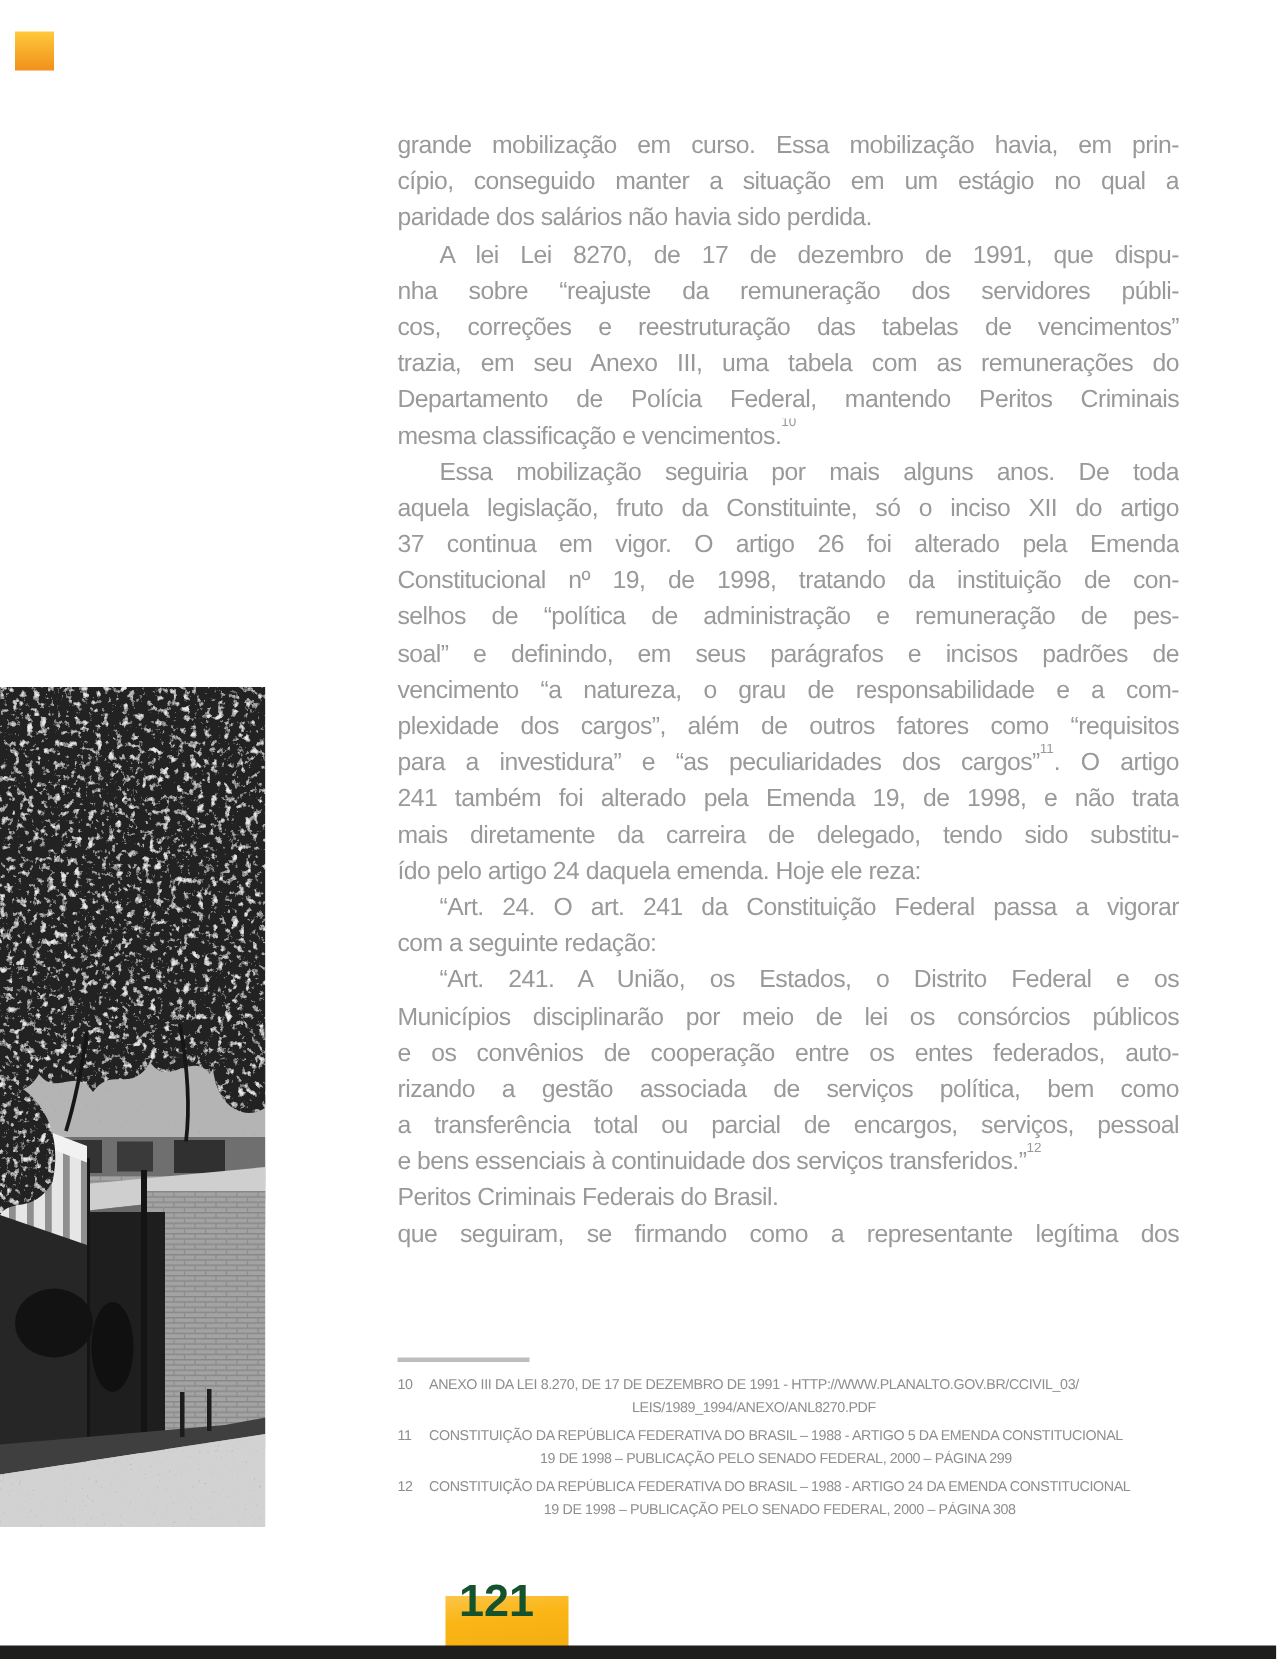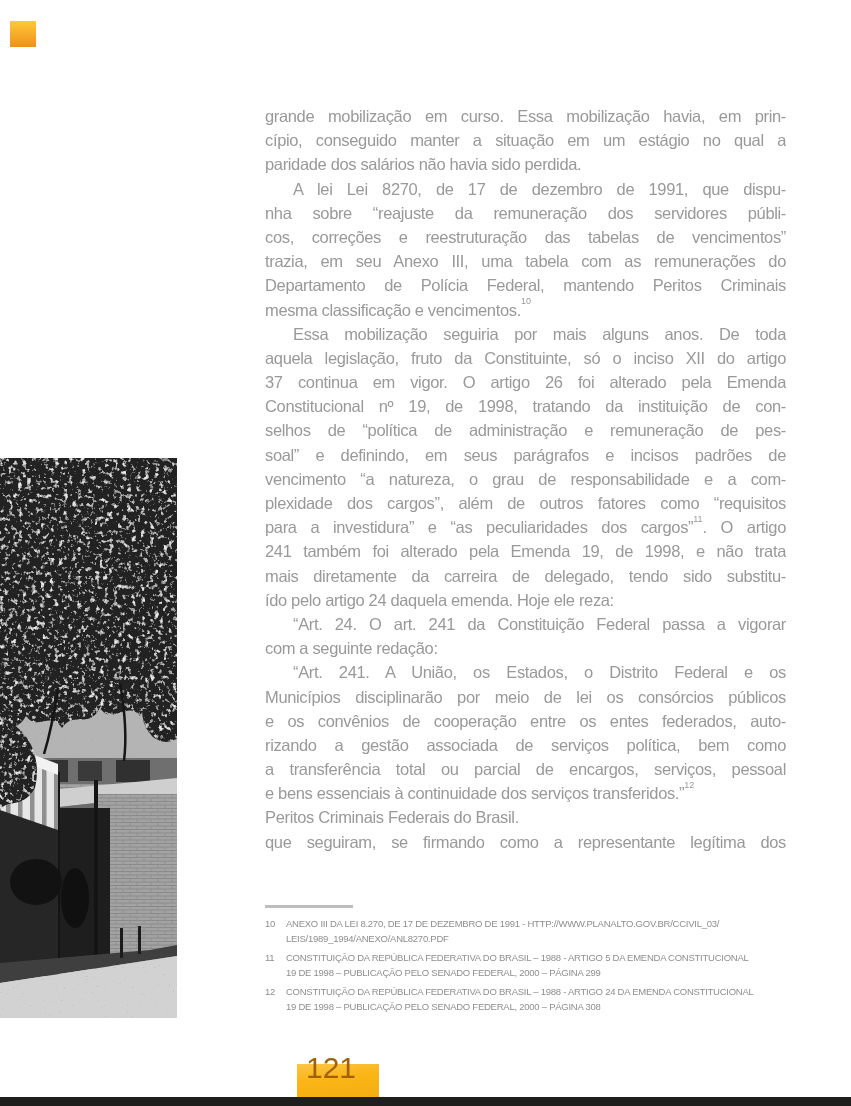--- a/index.html
+++ b/index.html
@@ -6,36 +6,36 @@
   .page{
     position:relative;width:851px;height:1106px;background:#ffffff;
     font-family:"Liberation Sans",sans-serif;overflow:hidden;
   }
   
   .corner-square{position:absolute;left:10px;top:21px;width:26px;height:26px;}
   
   .photo{position:absolute;left:0;top:458px;width:177px;height:560px;overflow:hidden;}
   .photo svg{display:block;}
   
-  .text-column{position:absolute;left:265px;top:104px;width:521px;}
+  .text-column{position:absolute;left:265px;top:85px;width:521px;}
   .line{
     height:24.2px;line-height:24.2px;overflow:hidden;
     font-size:16.5px;letter-spacing:-0.35px;
     text-align:justify;text-align-last:justify;
     white-space:normal;
   }
   .line.indent{padding-left:28px;}
   .line.last{text-align-last:left;}
   .line sup{font-size:9px;letter-spacing:0;position:relative;top:-5px;line-height:0;}
   
   .footnote-divider{position:absolute;left:265px;top:905px;width:88px;height:3px;background:#bdbdbd;}
   .footnotes{position:absolute;left:265px;top:917px;width:560px;}
   .fn{display:flex;margin-bottom:5px;font-size:9.5px;letter-spacing:-0.25px;line-height:14.6px;}
   .fn-num{width:21px;flex:0 0 21px;}
-  .fn-line{white-space:nowrap;}
+  .fn-line{white-space:nowrap;text-align:center;}
   
   .pagenum-block{position:absolute;left:297px;top:1064px;width:82px;height:39px;}
   .pagenum-block::after{
     content:"";position:absolute;inset:0;
     background:linear-gradient(173deg,rgba(255,255,255,.22),rgba(255,255,255,0) 38%,rgba(190,120,0,.10) 80%);
   }
   .pagenum{
     position:absolute;left:306px;top:1053px;font-size:30px;line-height:1;
     font-weight:400;z-index:2;
   }
@@ -176,17 +176,17 @@
       <div class="fn">
         <span class="fn-num">12</span>
         <div class="fn-text">
           <div class="fn-line">CONSTITUIÇÃO DA REPÚBLICA FEDERATIVA DO BRASIL – 1988 - ARTIGO 24 DA EMENDA CONSTITUCIONAL</div>
           <div class="fn-line">19 DE 1998 – PUBLICAÇÃO PELO SENADO FEDERAL, 2000 – PÁGINA 308</div>
         </div>
       </div>
     </div>
 
   <div class="pagenum-block" style="background: rgb(251, 181, 21);"></div>
-  <div class="pagenum" style="color: #a16207;">121</div>
+  <div class="pagenum" style="color: #14532d; font-weight: bold;">121</div>
 
   <div class="footer-bar" style="background: rgb(30, 30, 28);"></div>
 
 </div>
 
 </body></html>

